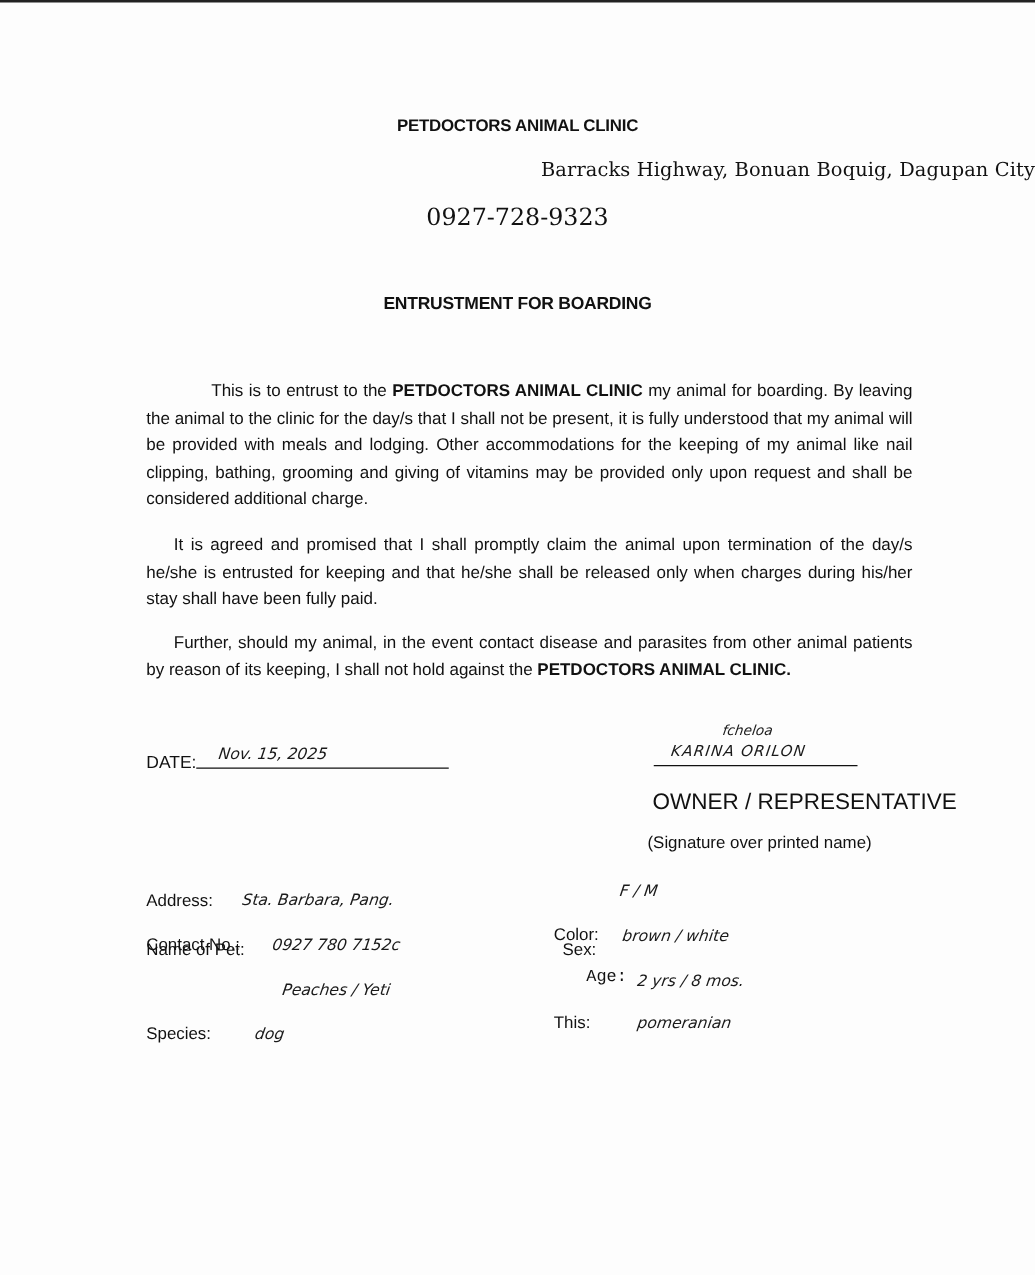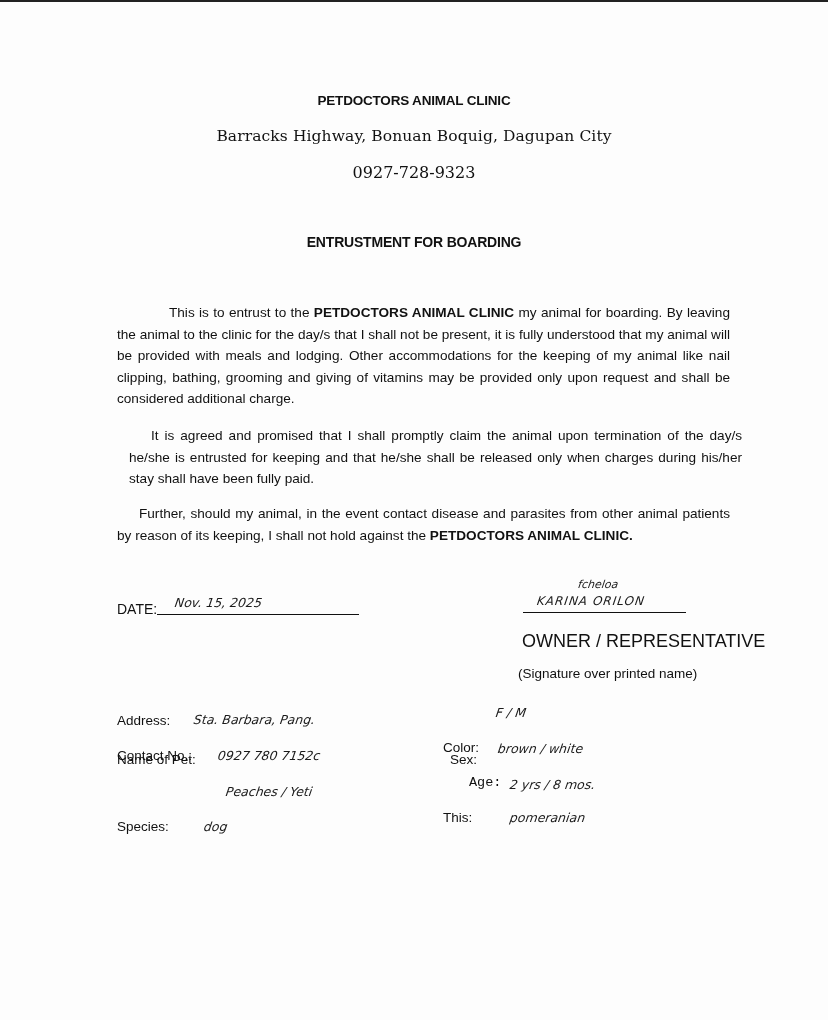--- a/index.html
+++ b/index.html
@@ -4,26 +4,26 @@
   <style>
     html, body { margin: 0; padding: 0; }
     body {
       width: 828px; height: 1020px; background: #fdfdfd; position: relative; overflow: hidden;
       font-family: "Liberation Sans", sans-serif; color: #111;
     }
     .topbar { position: absolute; left: 0; top: 0; width: 828px; height: 2px; background: #222; }
     .abs { position: absolute; }
     .center { left: 0; width: 828px; text-align: center; }
     .clinic-name { top: 93px; font-weight: bold; font-size: 13.5px; letter-spacing: -0.2px; }
-    .address { top: 127px; font-family: "DejaVu Serif", serif; font-size: 15.5px; letter-spacing: 0.1px; }
-    .phone { top: 163px; font-family: "DejaVu Serif", serif; font-size: 16px; }
+    .address { top: 127px; font-family: "DejaVu Serif", serif; font-size: 15.5px; letter-spacing: 0.1px; text-align: right; }
+    .phone { top: 163px; font-family: "DejaVu Serif", serif; font-size: 19px; }
     .doc-title { top: 234px; font-weight: bold; font-size: 14px; letter-spacing: -0.2px; }
     .para { left: 117px; width: 613px; font-size: 13.6px; line-height: 21.6px; text-align: justify; }
     .p1 { top: 302px; text-indent: 52px; }
-    .p2 { top: 425px; text-indent: 22px; margin-left: 12px; }
+    .p2 { top: 425px; text-indent: 22px; }
     .p3 { top: 503px; text-indent: 22px; }
     b { font-weight: bold; }
     .date-label { left: 117px; top: 601px; font-size: 14px; }
     .date-line { left: 157px; top: 614px; width: 202px; border-bottom: 1.2px solid #111; height: 0; }
     .hand { font-family: "DejaVu Sans", sans-serif; font-style: italic; color: #1a1a1a; font-size: 12.5px; transform: skewX(-8deg); }
     .date-value { left: 175px; top: 595px; }
     .sig-scribble { left: 578px; top: 578px; font-size: 11px; }
     .sig-name { left: 537px; top: 594px; letter-spacing: 1px; font-size: 12px; }
     .sig-line { left: 523px; top: 612px; width: 163px; border-bottom: 1.2px solid #111; height: 0; }
     .owner-label { left: 522px; top: 631px; font-size: 18px; }

